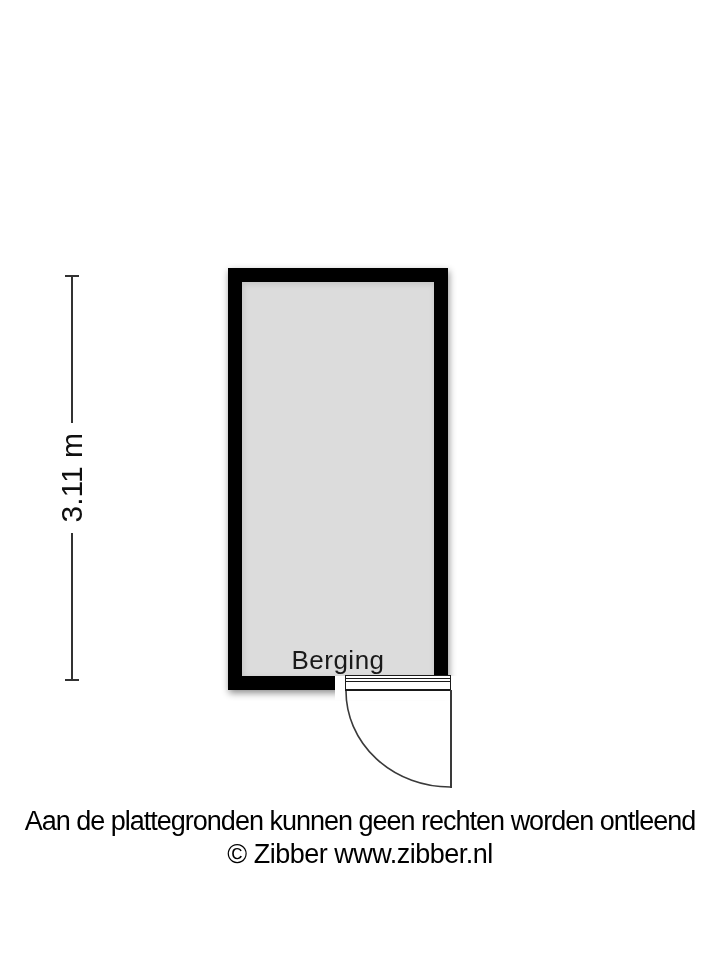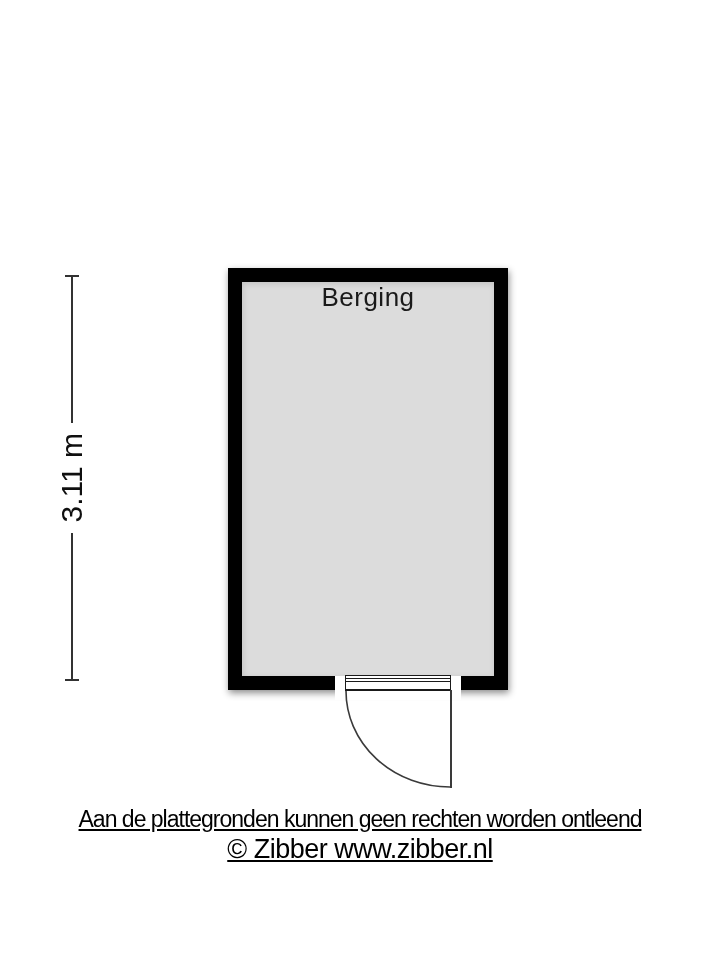--- a/index.html
+++ b/index.html
@@ -57,28 +57,28 @@
     color: #0f0f0f;
     padding: 10px 0;
     white-space: nowrap;
   }
 
   
   .room {
     position: absolute;
     left: 228px;
     top: 268px;
-    width: 280px;
+    width: 220px;
     height: 422px;
     box-sizing: border-box;
     background: #dcdcdc;
     border: 14px solid #000000;
     box-shadow: 1px 3px 7px rgba(0,0,0,0.45), inset 1px 2px 6px rgba(0,0,0,0.12);
     display: flex;
-    align-items: flex-start;
+    align-items: flex-end;
     justify-content: center;
   }
   .room-label {
     font-size: 26px;
     letter-spacing: 0.5px;
     color: #1a1a1a;
   }
 
   
   .door-opening {
@@ -123,31 +123,29 @@
   
   .footer {
     position: absolute;
     left: 0;
     top: 806px;
     width: 720px;
     text-align: center;
     color: #000000;
   }
   .footer-line1 {
-    font-size: 23px;
+    font-size: 27px;
     letter-spacing: -1px;
     line-height: 1.15;
-    text-decoration: underline;
   }
   .footer-line2 {
     font-size: 27px;
     letter-spacing: -0.5px;
     line-height: 1.15;
     margin-top: 2px;
-    text-decoration: underline;
   }
 </style>
 </head>
 <body>
 
 <div id="plan">
 
 
   <div class="dim-left">
     <span class="tick-h"></span>

